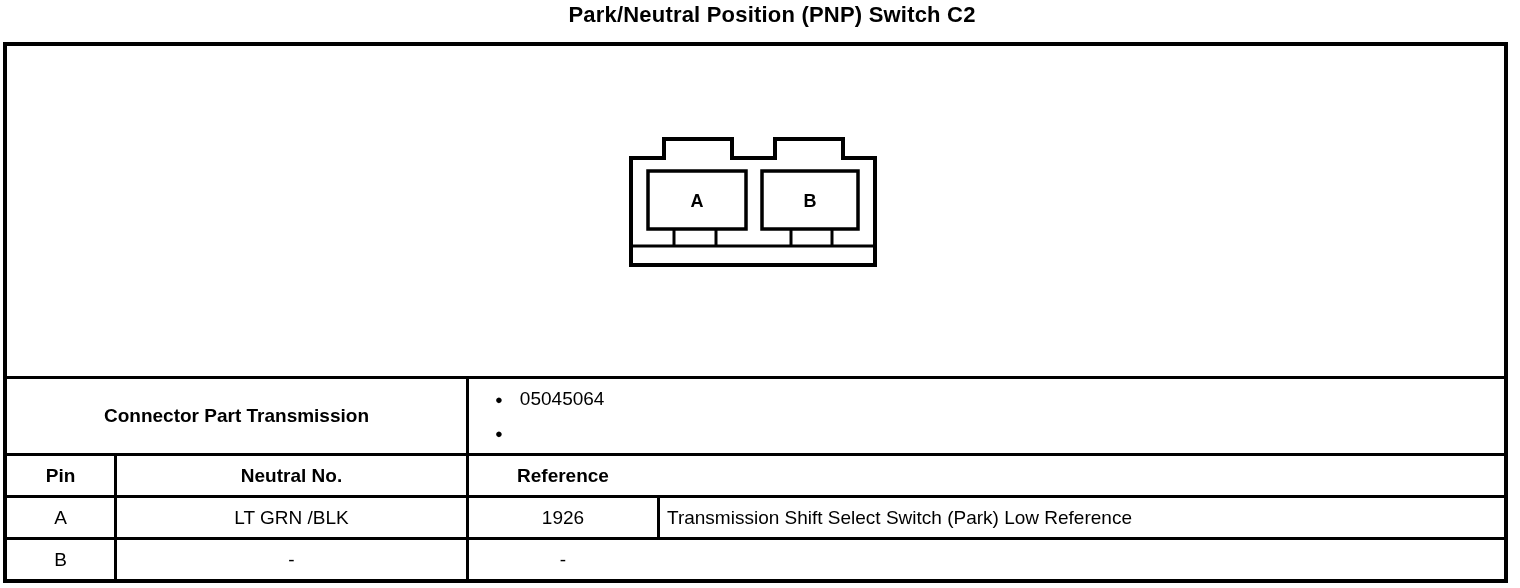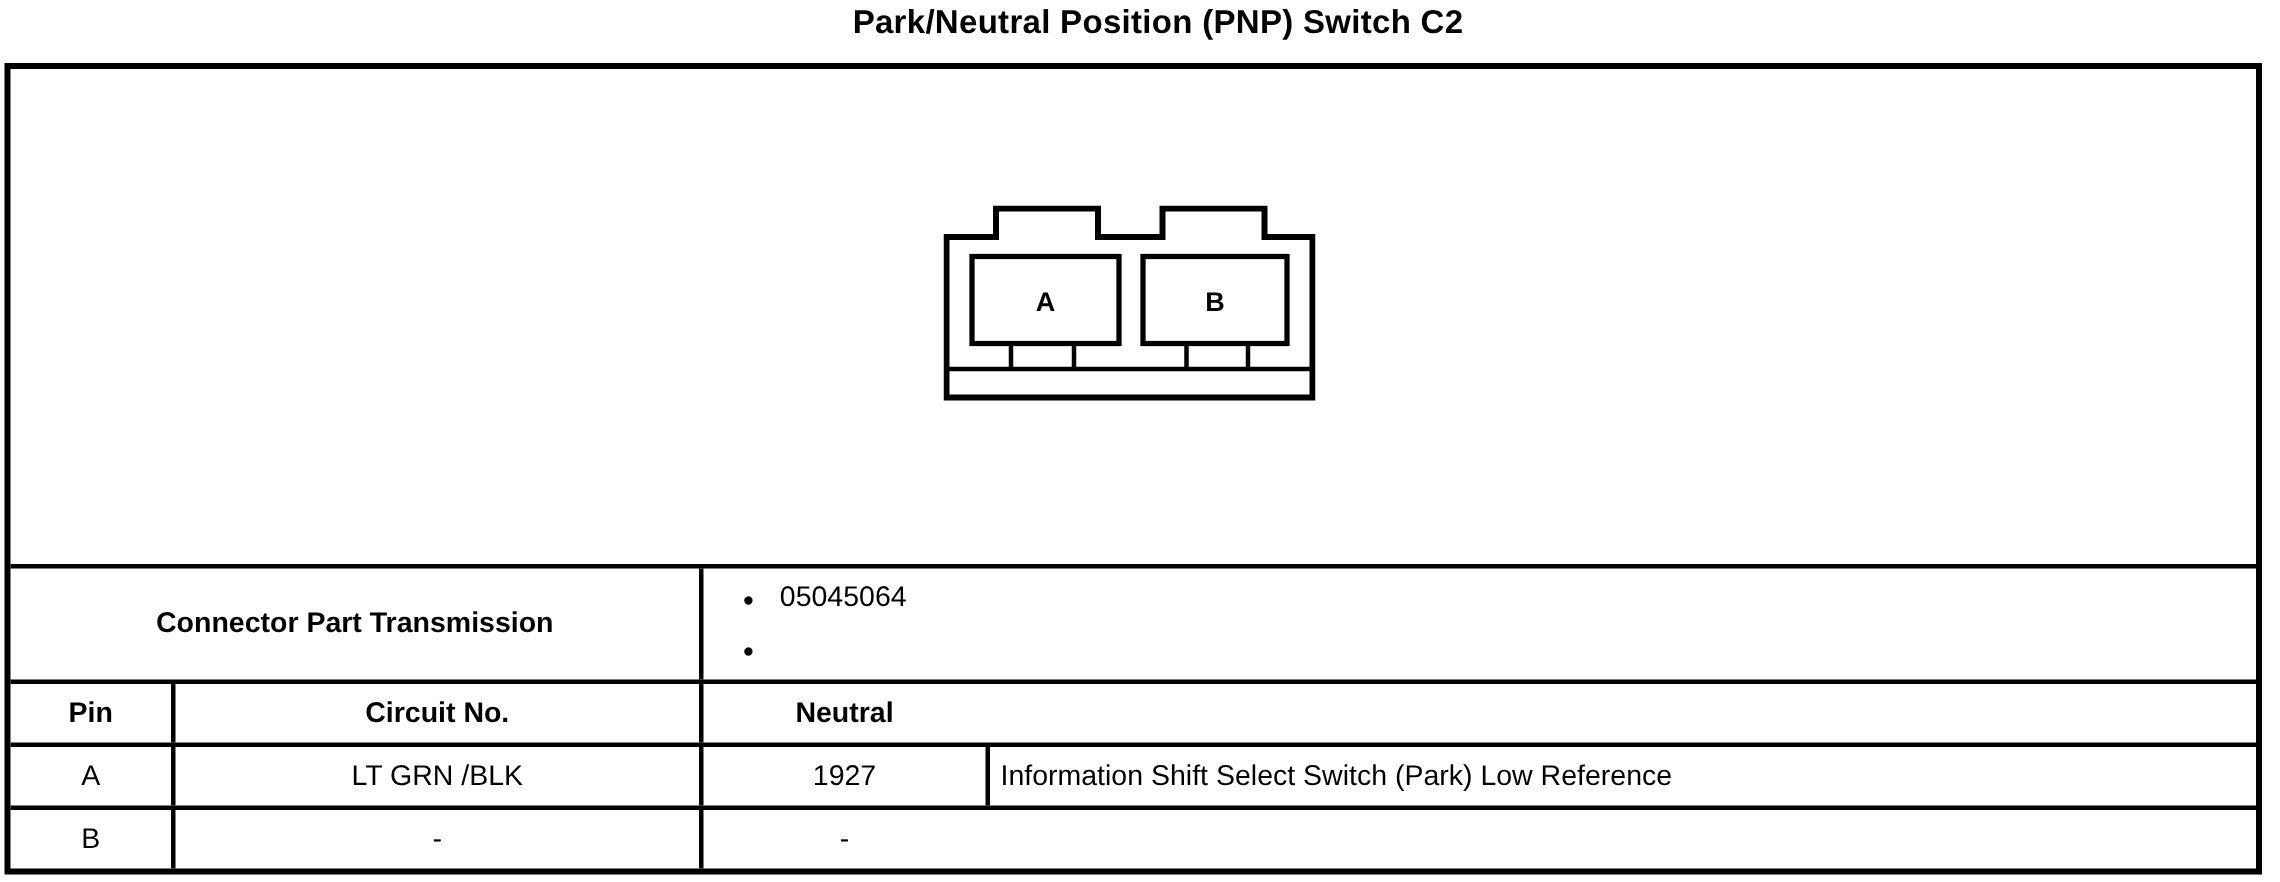--- a/index.html
+++ b/index.html
@@ -89,29 +89,29 @@
         <span>05045064</span>
       </div>
       <div class="bullet-line">
         <span class="dot">●</span>
       </div>
     </div>
   </div>
 
   <div class="row row-head">
     <div class="cell bold">Pin</div>
-    <div class="cell bold">Circuit No.</div>
-    <div class="cell bold">Neutral</div>
+    <div class="cell bold">Neutral No.</div>
+    <div class="cell bold">Reference</div>
   </div>
 
   <div class="row row-data">
     <div class="cell">A</div>
     <div class="cell">LT GRN /BLK</div>
-    <div class="cell">1927</div>
-    <div class="cell cell-left">Information Shift Select Switch (Park) Low Reference</div>
+    <div class="cell">1926</div>
+    <div class="cell cell-left">Transmission Shift Select Switch (Park) Low Reference</div>
   </div>
 
   <div class="row row-data row-last">
     <div class="cell">B</div>
     <div class="cell">-</div>
     <div class="cell">-</div>
   </div>
 
 </div>
 

